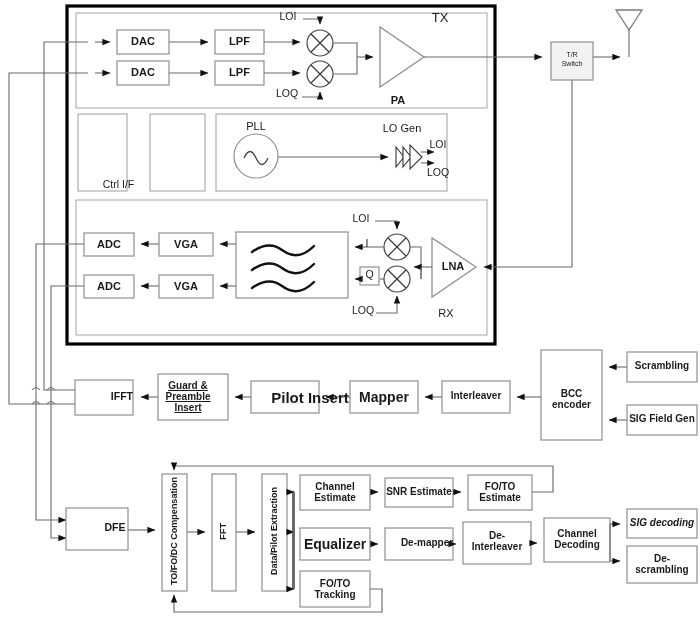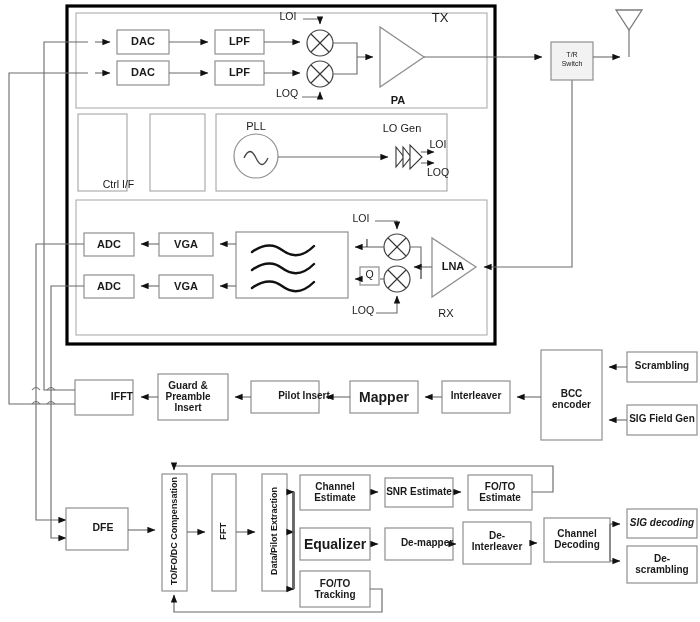--- a/index.html
+++ b/index.html
@@ -486,31 +486,31 @@
 <div class="lbl reg" style="left:428px;top:307px;width:36px;font-size:11px;">RX</div>
 <div class="lbl reg" style="left:345px;top:213px;width:32px;font-size:10.5px;">LOI</div>
 <div class="lbl reg" style="left:347px;top:305px;width:32px;font-size:10.5px;">LOQ</div>
 <div class="lbl reg" style="left:360px;top:238px;width:14px;font-size:10.5px;">I</div>
 <div class="lbl reg" style="left:360px;top:269px;width:19px;font-size:10.5px;">Q</div>
 
 <div class="lbl reg" style="left:551px;top:50px;width:42px;font-size:7px;line-height:1.3;">T/R
 Switch</div>
 
 <div class="lbl" style="left:75px;top:391px;width:58px;font-size:10.5px;text-align:right;">IFFT</div>
-<div class="lbl" style="left:158px;top:380px;width:60px;font-size:10px;">Guard &amp;
+<div class="lbl" style="left:158px;top:380px;width:60px;font-size:10px;text-decoration:underline;">Guard &amp;
 Preamble
 Insert</div>
-<div class="lbl" style="left:262px;top:390px;width:84px;font-size:10px;">Pilot Insert</div>
+<div class="lbl" style="left:268px;top:390px;width:84px;font-size:15px;">Pilot Insert</div>
 <div class="lbl" style="left:350px;top:390px;width:68px;font-size:14px;">Mapper</div>
 <div class="lbl" style="left:442px;top:390px;width:68px;font-size:10px;">Interleaver</div>
 <div class="lbl" style="left:541px;top:388px;width:61px;font-size:10px;">BCC encoder</div>
 <div class="lbl" style="left:627px;top:360px;width:70px;font-size:10px;">Scrambling</div>
 <div class="lbl" style="left:627px;top:413px;width:70px;font-size:10px;">SIG Field Gen</div>
 
-<div class="lbl" style="left:68px;top:522px;width:70px;font-size:10.5px;">DFE</div>
+<div class="lbl" style="left:80px;top:522px;width:70px;font-size:10.5px;">DFE</div>
 
 <div class="lbl vert" style="left:87px;top:526px;width:175px;font-size:9px;">TO/FO/DC Compensation</div>
 <div class="lbl vert" style="left:136px;top:526px;width:175px;font-size:9.5px;">FFT</div>
 <div class="lbl vert" style="left:187px;top:526px;width:175px;font-size:9px;">Data/Pilot Extraction</div>
 
 <div class="lbl" style="left:300px;top:481px;width:70px;font-size:10px;">Channel
 Estimate</div>
 <div class="lbl" style="left:385px;top:486px;width:68px;font-size:10px;">SNR Estimate</div>
 <div class="lbl" style="left:468px;top:481px;width:64px;font-size:10px;">FO/TO
 Estimate</div>

